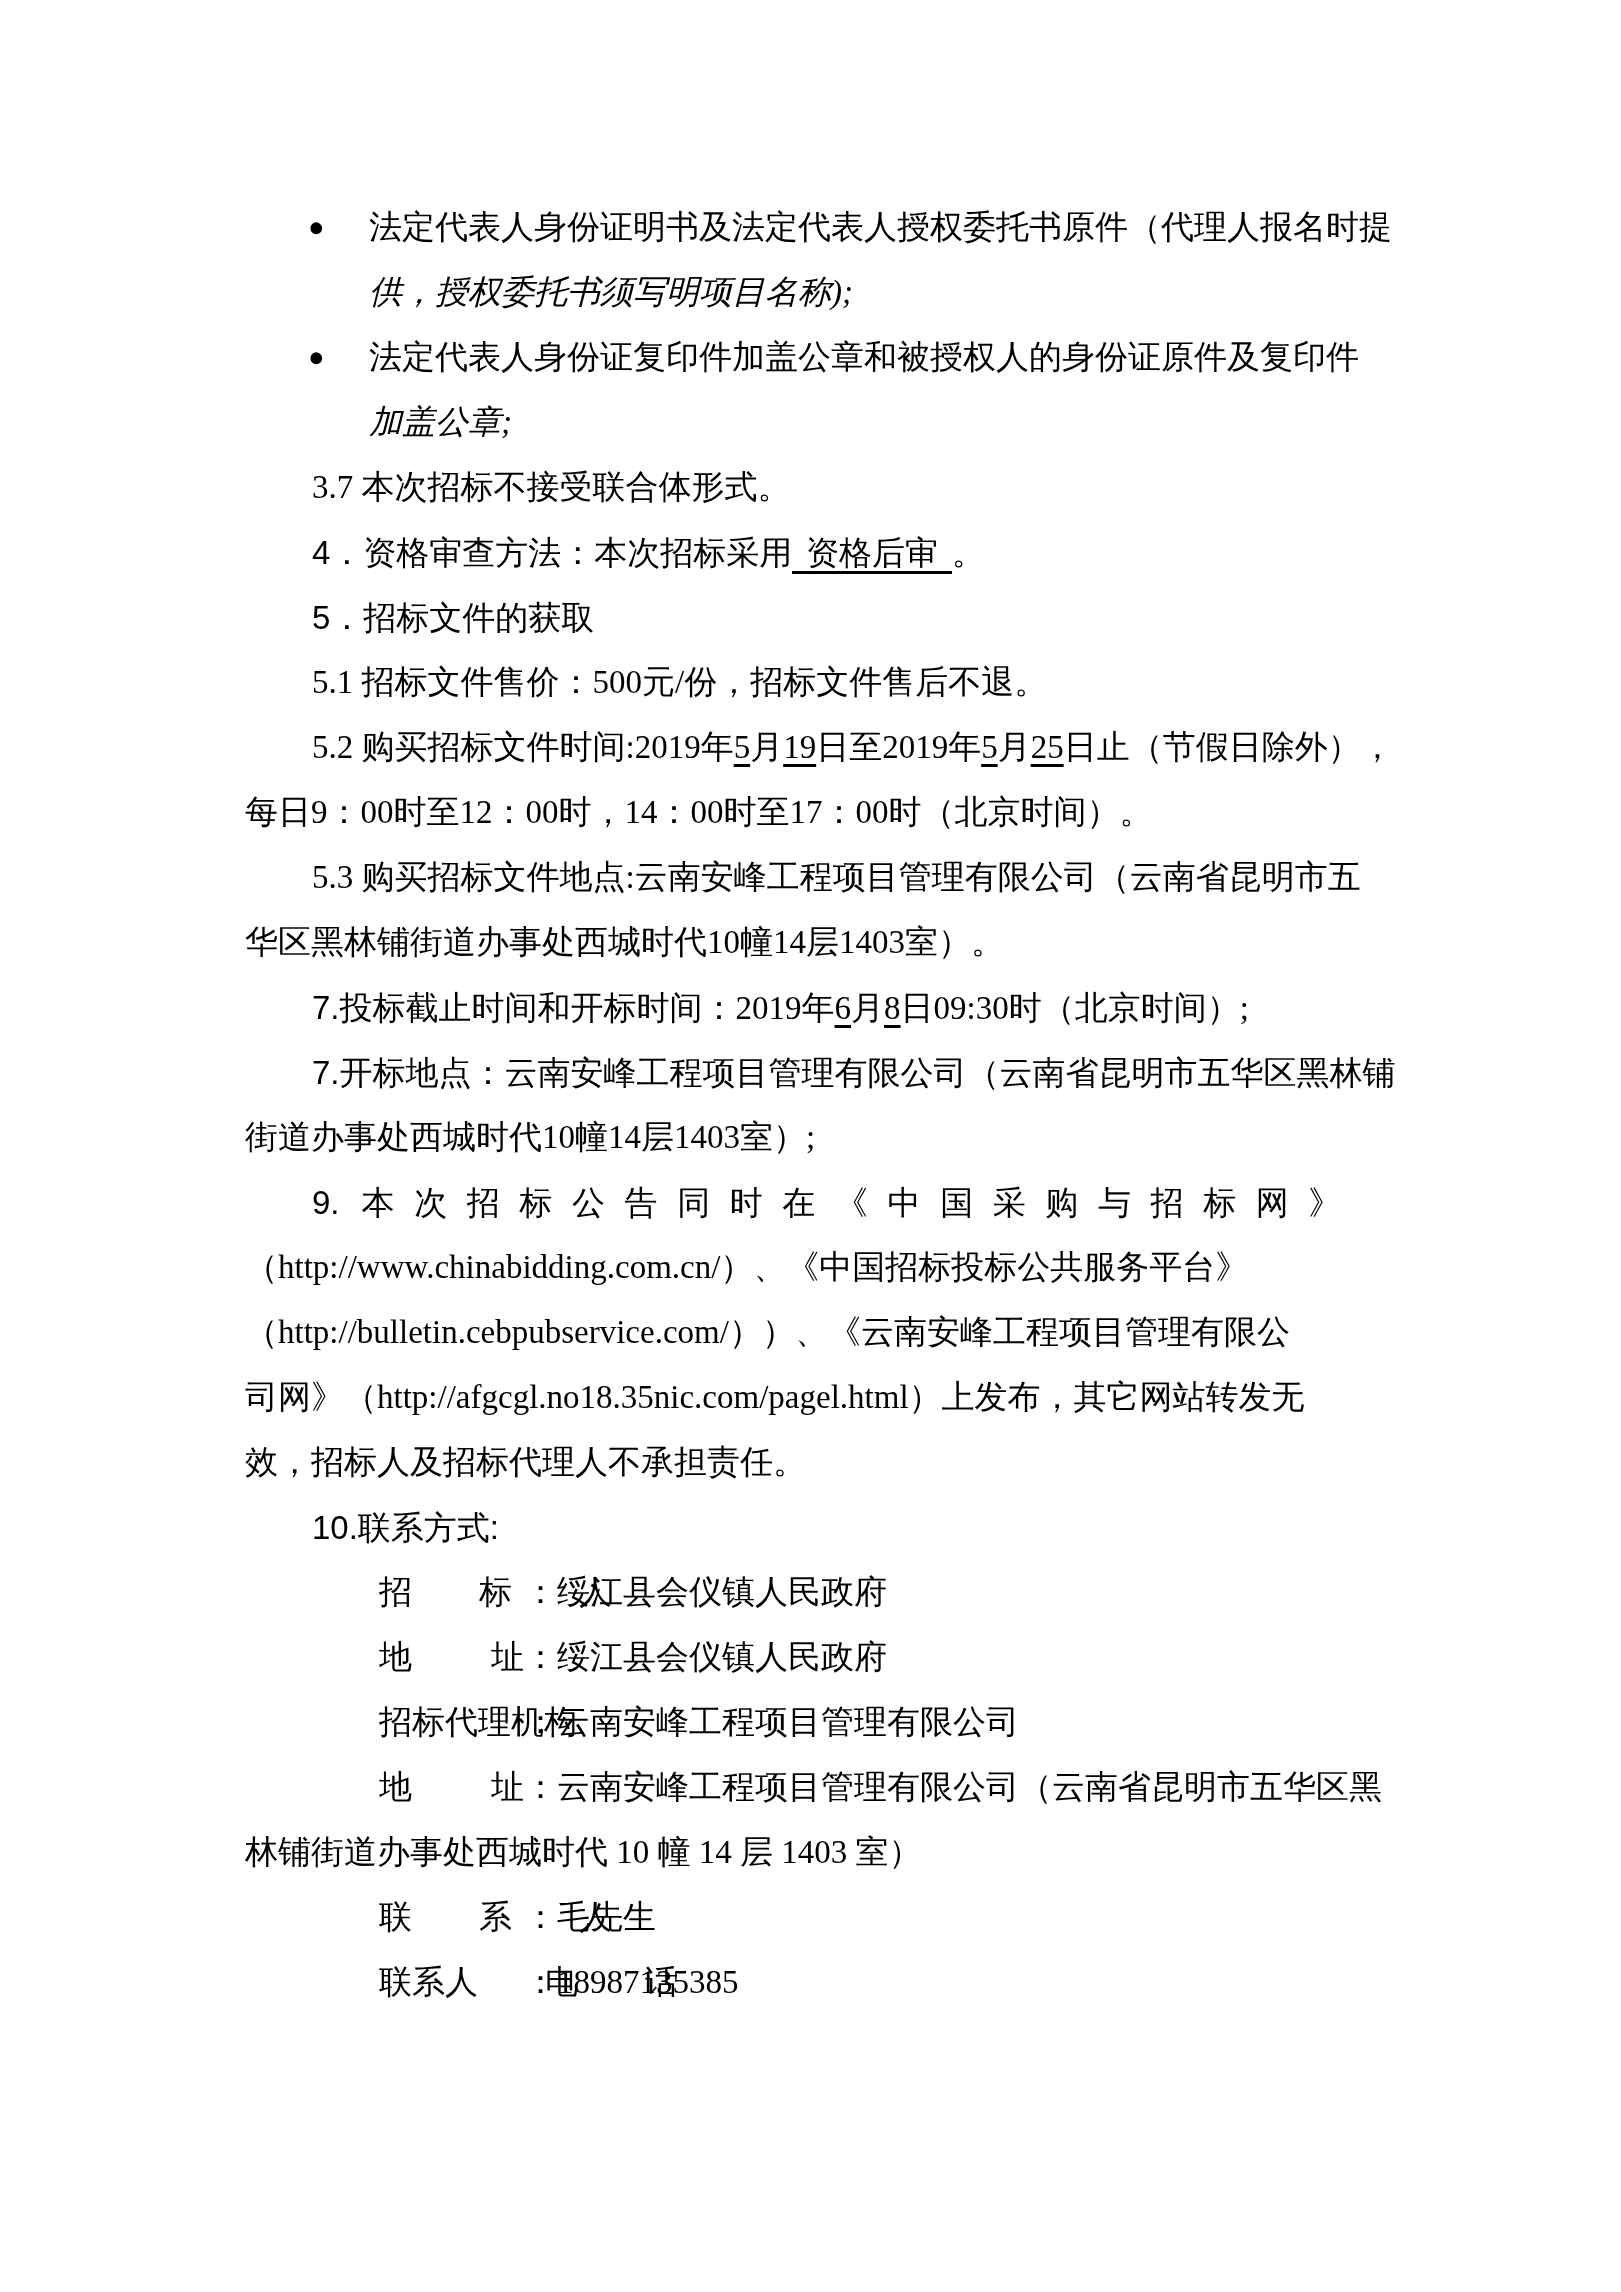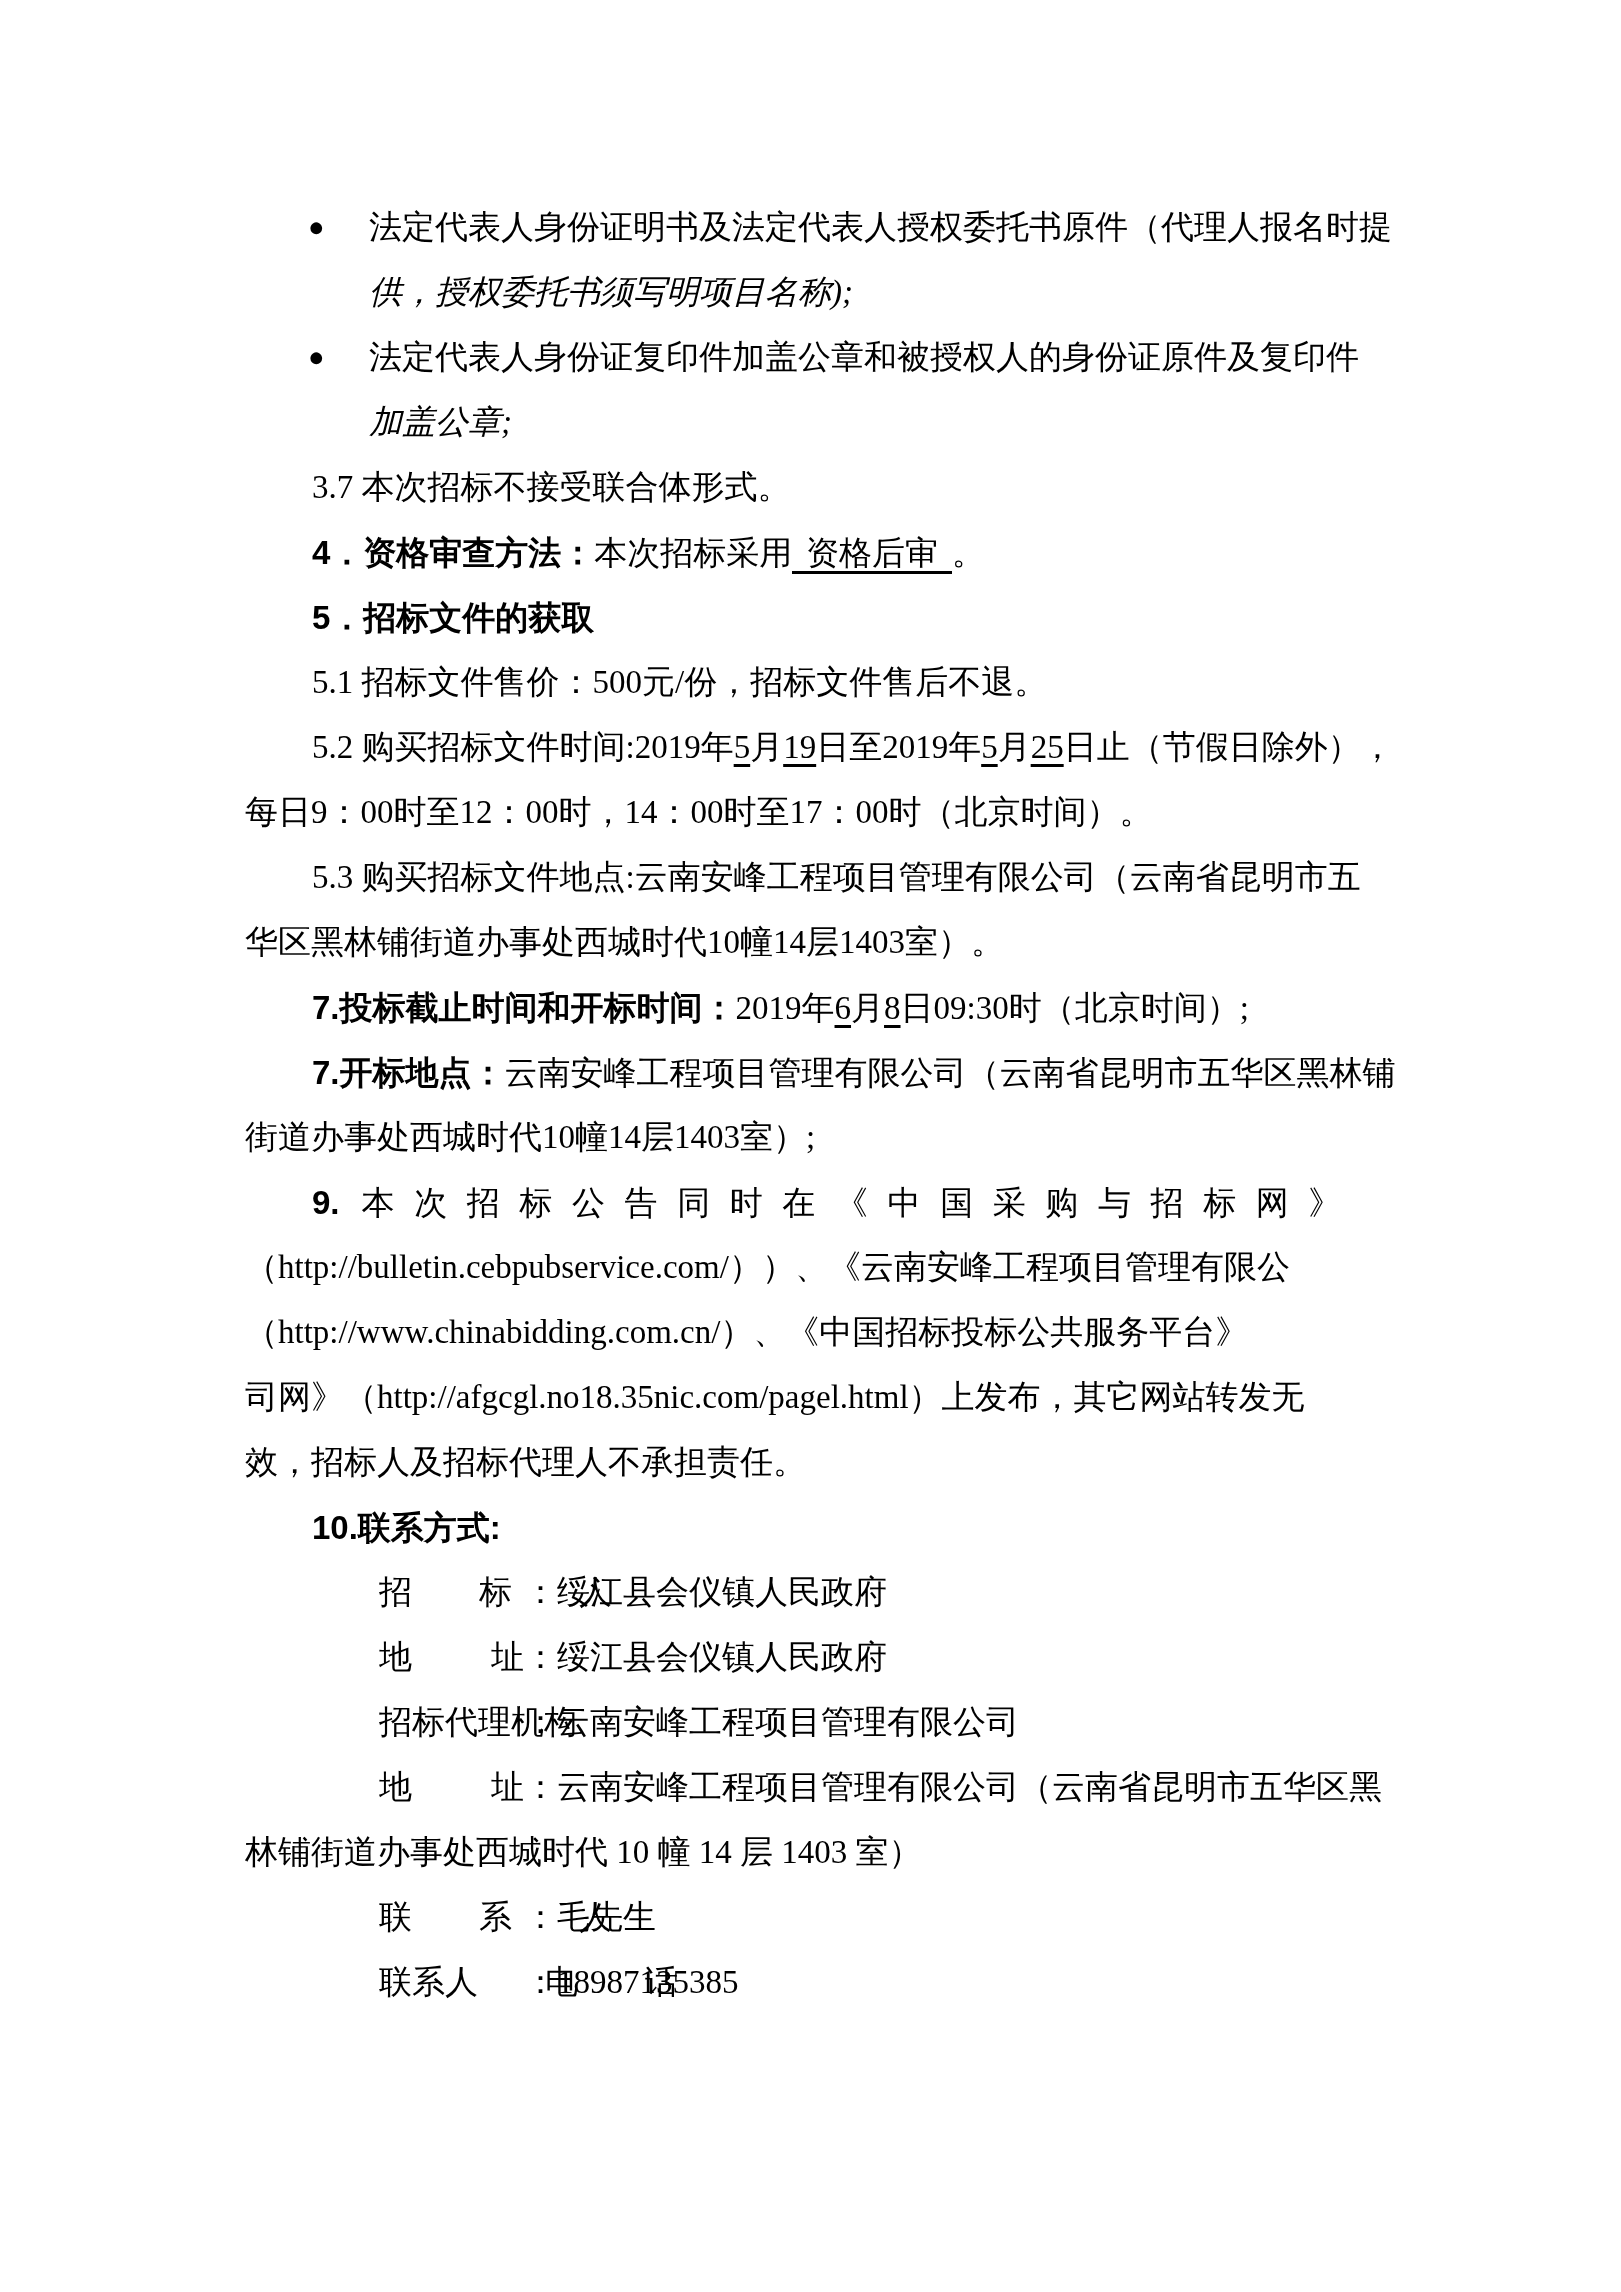--- a/index.html
+++ b/index.html
@@ -11,21 +11,21 @@
     font-size:33px;color:#000;
     overflow:hidden;
     margin:0 auto;
   }
   .doc{position:absolute;left:245px;top:195px;width:1206px;}
   .line{height:65px;line-height:65px;white-space:nowrap;}
   .para{text-indent:67px;}
   .bullet-line{position:relative;padding-left:124px;}
   .bcont{padding-left:124px;font-style:italic;}
   .dot{position:absolute;left:63px;top:0;font-size:27.4px;}
-  .b{font-weight:bold;font-family:"Liberation Sans","DejaVu Sans",sans-serif;}
+  .b{font-weight:normal;font-family:"Liberation Sans","DejaVu Sans",sans-serif;}
   .u{text-decoration:underline;text-decoration-thickness:2.9px;text-underline-offset:5.9px;}
   .u2{border-bottom:3.9px solid #000;padding:0 13.7px;}
   .spread{letter-spacing:19.6px;margin-left:22px;}
   .label{display:inline-flex;justify-content:space-between;width:212px;vertical-align:top;}
 </style>
 </head>
 <body>
 
 <div class="page">
   <div class="doc" id="doc">
@@ -38,22 +38,22 @@
       <div class="line para"><span class="b">5．招标文件的获取</span></div>
       <div class="line para"><span>5.1 招标文件售价：500元/份，招标文件售后不退。</span></div>
       <div class="line para"><span>5.2 购买招标文件时间:2019年</span><span class="u">5</span><span>月</span><span class="u">19</span><span>日至2019年</span><span class="u">5</span><span>月</span><span class="u">25</span><span>日止（节假日除外），</span></div>
       <div class="line cont"><span>每日9：00时至12：00时，14：00时至17：00时（北京时间）。</span></div>
       <div class="line para"><span>5.3 购买招标文件地点:云南安峰工程项目管理有限公司（云南省昆明市五</span></div>
       <div class="line cont"><span>华区黑林铺街道办事处西城时代10幢14层1403室）。</span></div>
       <div class="line para"><span class="b">7.投标截止时间和开标时间：</span><span>2019年</span><span class="u">6</span><span>月</span><span class="u">8</span><span>日09:30时（北京时间）;</span></div>
       <div class="line para"><span class="b">7.开标地点：</span><span>云南安峰工程项目管理有限公司（云南省昆明市五华区黑林铺</span></div>
       <div class="line cont"><span>街道办事处西城时代10幢14层1403室）;</span></div>
       <div class="line para"><span class="b">9.</span><span class="spread">本次招标公告同时在《中国采购与招标网》</span></div>
+      <div class="line cont"><span>（http://www.chinabidding.com.cn/）、《中国招标投标公共服务平台》</span></div>
       <div class="line cont"><span>（http://bulletin.cebpubservice.com/））、《云南安峰工程项目管理有限公</span></div>
-      <div class="line cont"><span>（http://www.chinabidding.com.cn/）、《中国招标投标公共服务平台》</span></div>
       <div class="line cont"><span>司网》（http://afgcgl.no18.35nic.com/pagel.html）上发布，其它网站转发无</span></div>
       <div class="line cont"><span>效，招标人及招标代理人不承担责任。</span></div>
       <div class="line para"><span class="b">10.联系方式:</span></div>
       <div class="line para"><span class="label">
           <span>招</span>
           <span>标</span>
           <span>人</span>
         </span><span>：</span><span>绥江县会仪镇人民政府</span></div>
       <div class="line para"><span class="label">
           <span>地</span>

